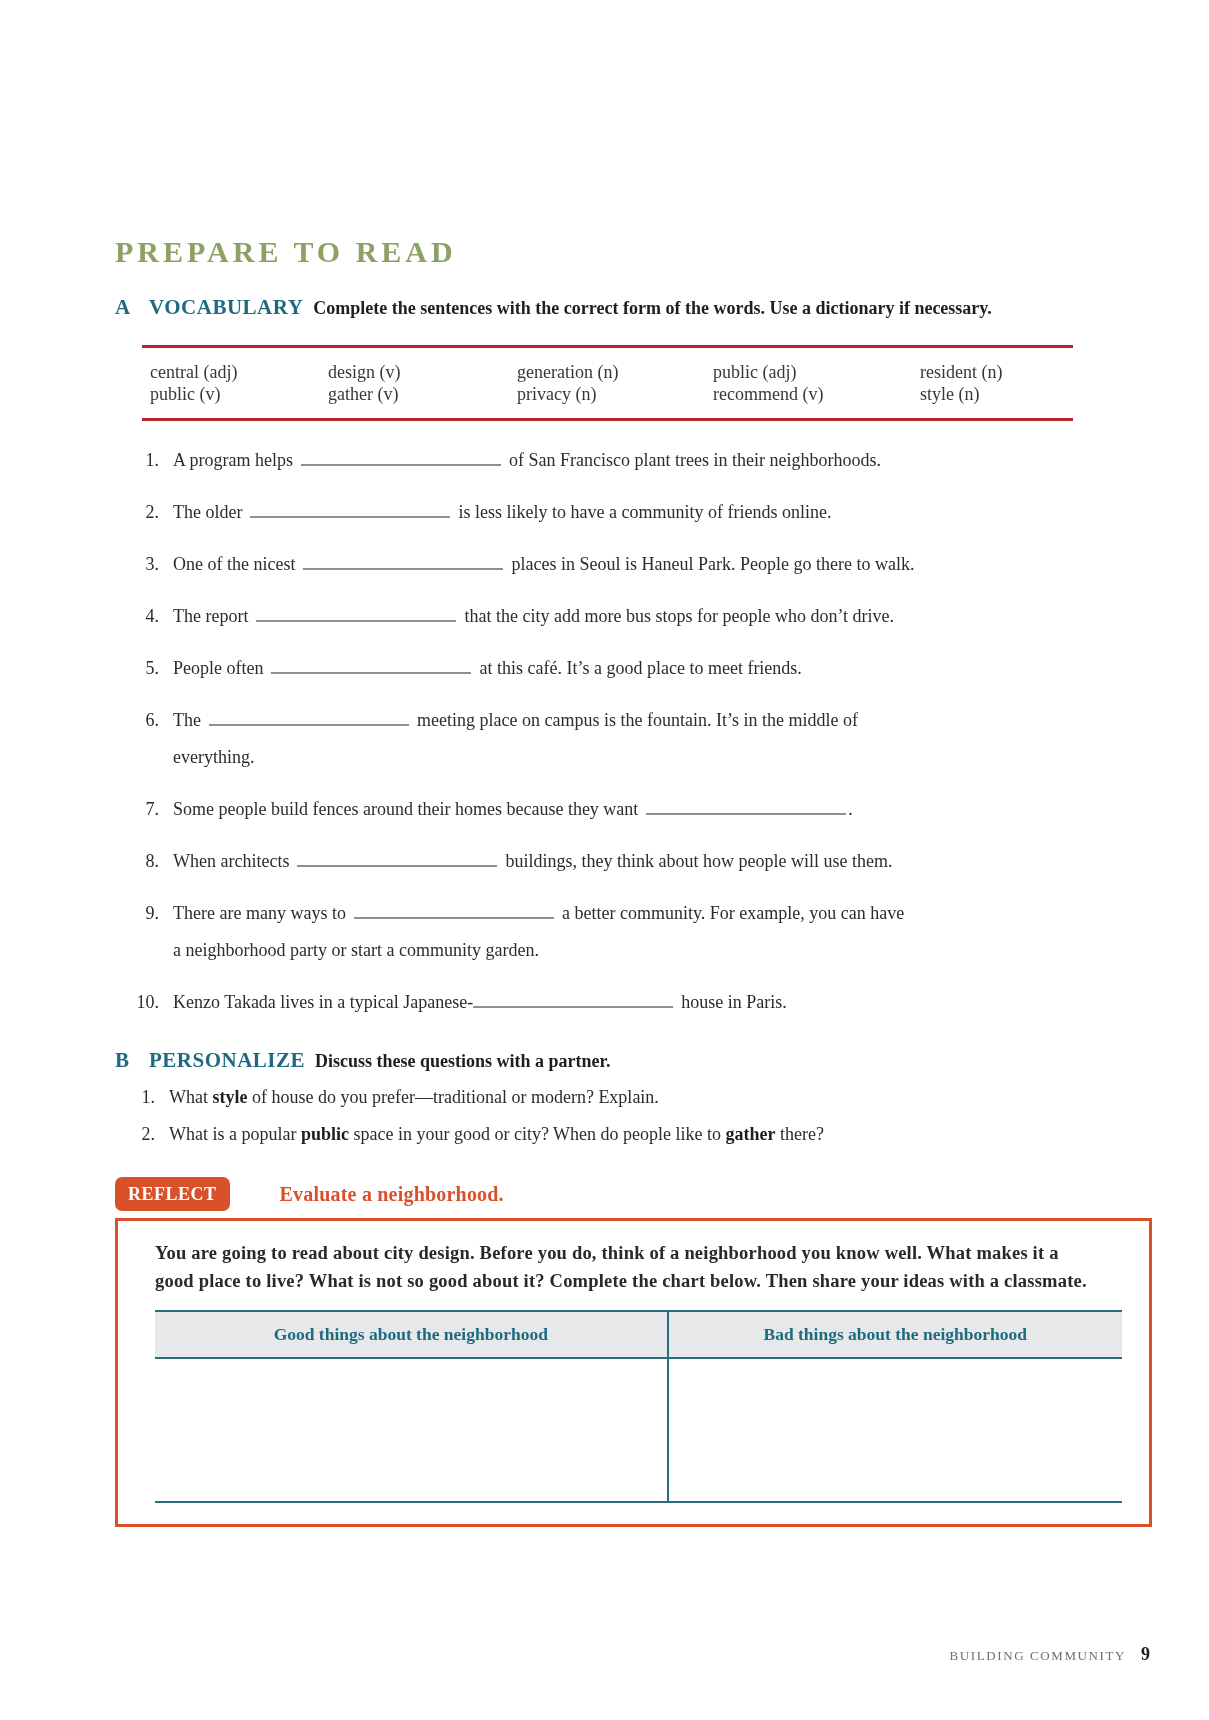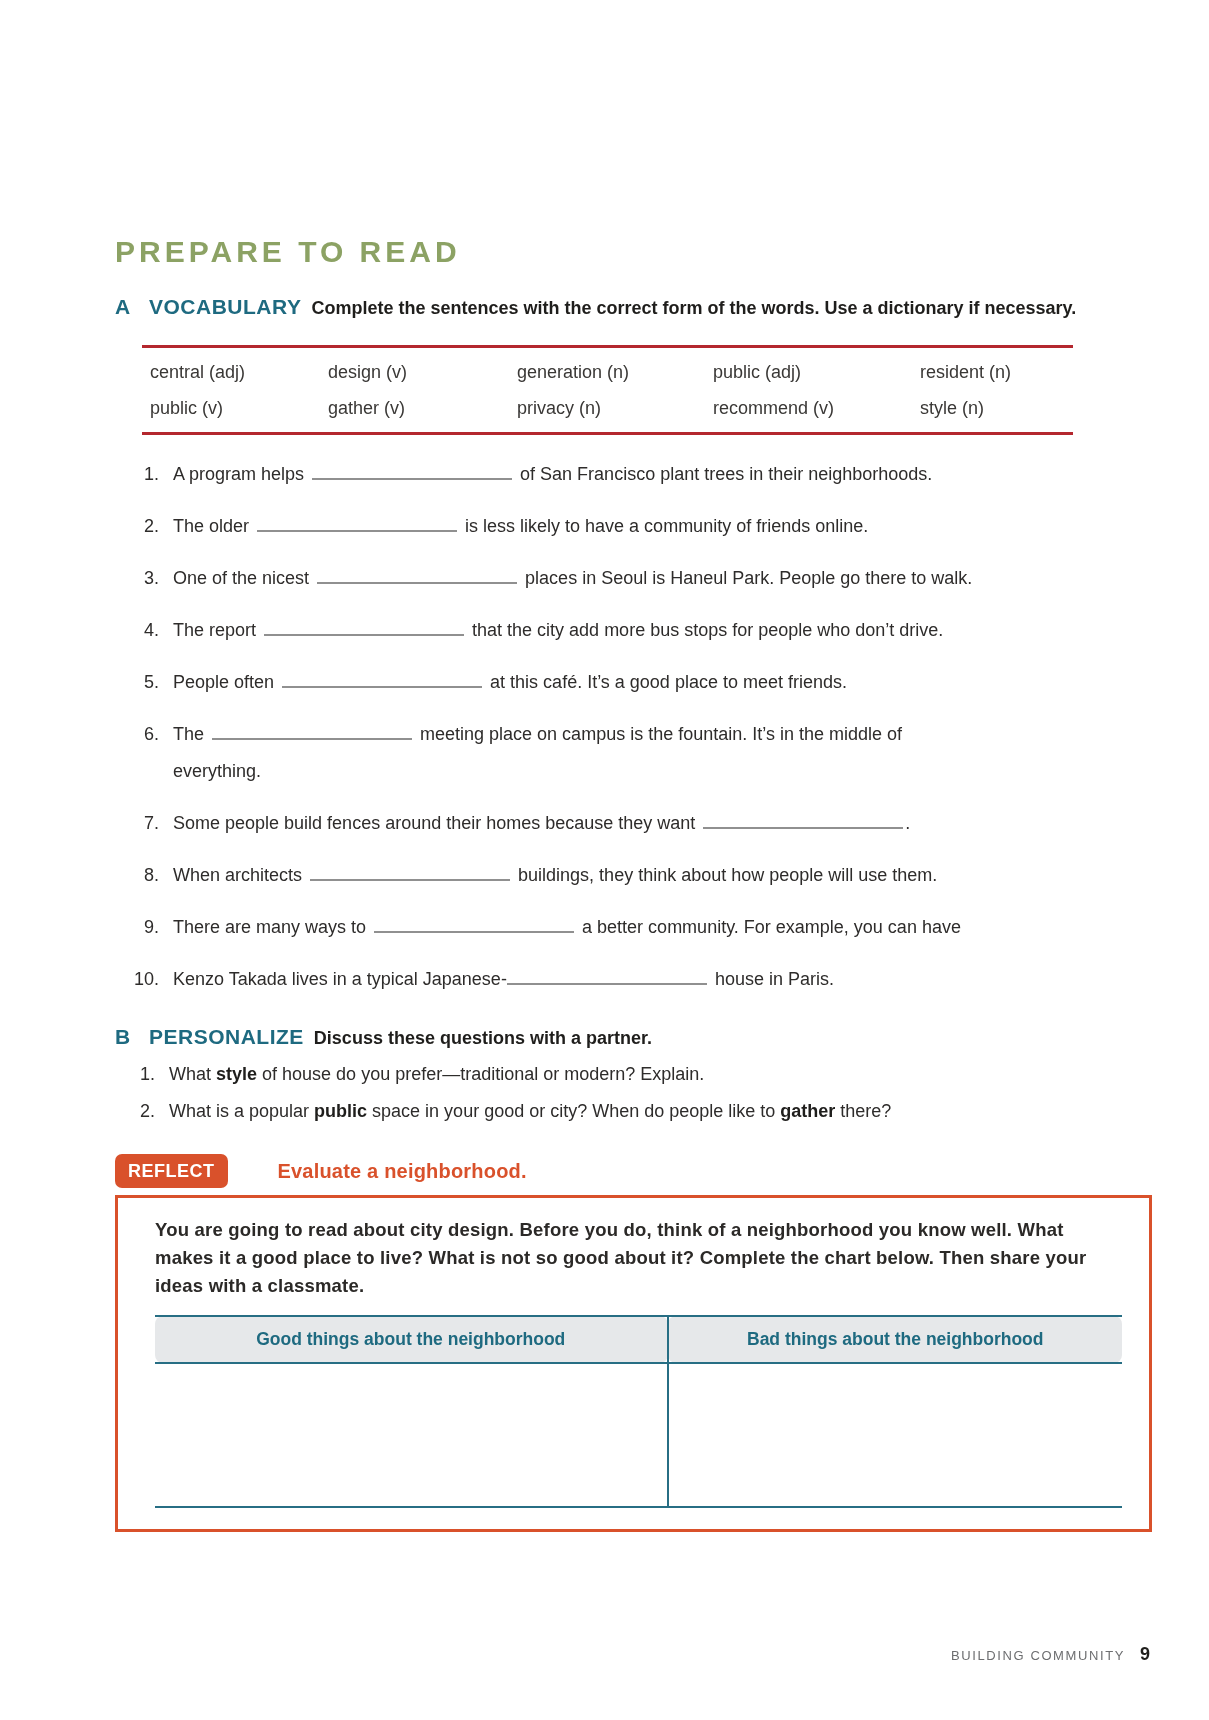--- a/index.html
+++ b/index.html
@@ -1,19 +1,19 @@
 <!DOCTYPE html>
 <html><head>
 <meta charset="utf-8">
 <style>
   * { margin:0; padding:0; box-sizing:border-box; }
   html,body { background:#ffffff; }
   .page {
     position:relative; width:1209px; height:1720px; background:#fff;
-    font-family:Liberation Sans, sans-serif; color:#2e2c2b; overflow:hidden;
+    font-family:Liberation Serif, serif; color:#2e2c2b; overflow:hidden;
   }
   .content { position:absolute; left:115px; top:237px; width:978px; }
 
   
   .page-title {
     font-size:30px; font-weight:bold; color:#8ca264; letter-spacing:4px;
     line-height:1; margin-bottom:25px;
   }
   .section-heading { position:relative; padding-left:34px; font-size:18px;
     font-weight:bold; line-height:30px; color:#1f1e1c; }
@@ -21,21 +21,21 @@
     font-size:21px; font-weight:bold; }
   .section-label { color:#1e6a80; font-size:21px; font-weight:bold;
     letter-spacing:0.5px; margin-right:10px;margin-top:48px; }
 
   
   .word-box {
     margin:22px 20px 27px 27px;
     border-top:3px solid #b4272e; border-bottom:3px solid #b4272e;
     padding:13px 0 13px 8px;
     display:grid; grid-template-columns:178px 189px 196px 207px auto;
-    row-gap:14px; font-size:18px; color:#3a3836; line-height:22px;
+    font-size:18px; color:#3a3836; line-height:22px;
   }
 
   
   .v-list { margin-top:0; }
   .v-item { display:flex; margin-bottom:27px; font-size:18px; line-height:25px; }
   .v-item .num { flex:none; width:58px; text-align:right; padding-right:14px; }
   .v-text { flex:1; }
   .blank {
     display:inline-block; width:200px; height:14px;
     border-bottom:2px solid #909090; margin:0 8px; vertical-align:baseline;
@@ -64,21 +64,21 @@
     margin-top:7px; border:3px solid #d9512b; padding:18px 27px 21px 37px;
   }
   .reflect-body {
     font-size:18.5px; line-height:28px; font-weight:bold; color:#2b2927;
     letter-spacing:0.2px; max-width:940px;
   }
   .reflect-table { width:100%; margin-top:15px; border-collapse:collapse;
     border-top:2px solid #276e84; }
   .reflect-table th {
     background:#e6e8ea; color:#1e6a80; font-size:17.5px; font-weight:bold;
-    height:47px; border-bottom:2px solid #276e84; text-align:center;border-radius:8px;
+    height:47px; border-bottom:2px solid #276e84; text-align:center;
   }
   .reflect-table td { height:144px; border-bottom:2px solid #276e84; }
   .reflect-table .col-good { width:53%; border-right:2px solid #276e84; }
 
   
   .footer {
     position:absolute; top:1644px; right:59px;
     display:flex; align-items:baseline;
   }
   .footer-label { color:#6d6e70; font-size:13px; letter-spacing:1.6px; }
@@ -151,20 +151,21 @@
       </div>
 
       <div class="v-item">
         <span class="num">8.</span>
         <div class="v-text"><span>When architects</span><span class="blank"></span><span>buildings, they think about how people will use them.</span></div>
       </div>
 
       <div class="v-item">
         <span class="num">9.</span>
         <div class="v-text"><span>There are many ways to</span><span class="blank"></span><span>a better community. For example, you can have</span>
+          <div class="line2">a neighborhood party or start a community garden.</div>
         </div>
       </div>
 
       <div class="v-item">
         <span class="num">10.</span>
         <div class="v-text"><span>Kenzo Takada lives in a typical Japanese-</span><span class="blank no-left"></span><span>house in Paris.</span></div>
       </div>
 
     </div>
 

